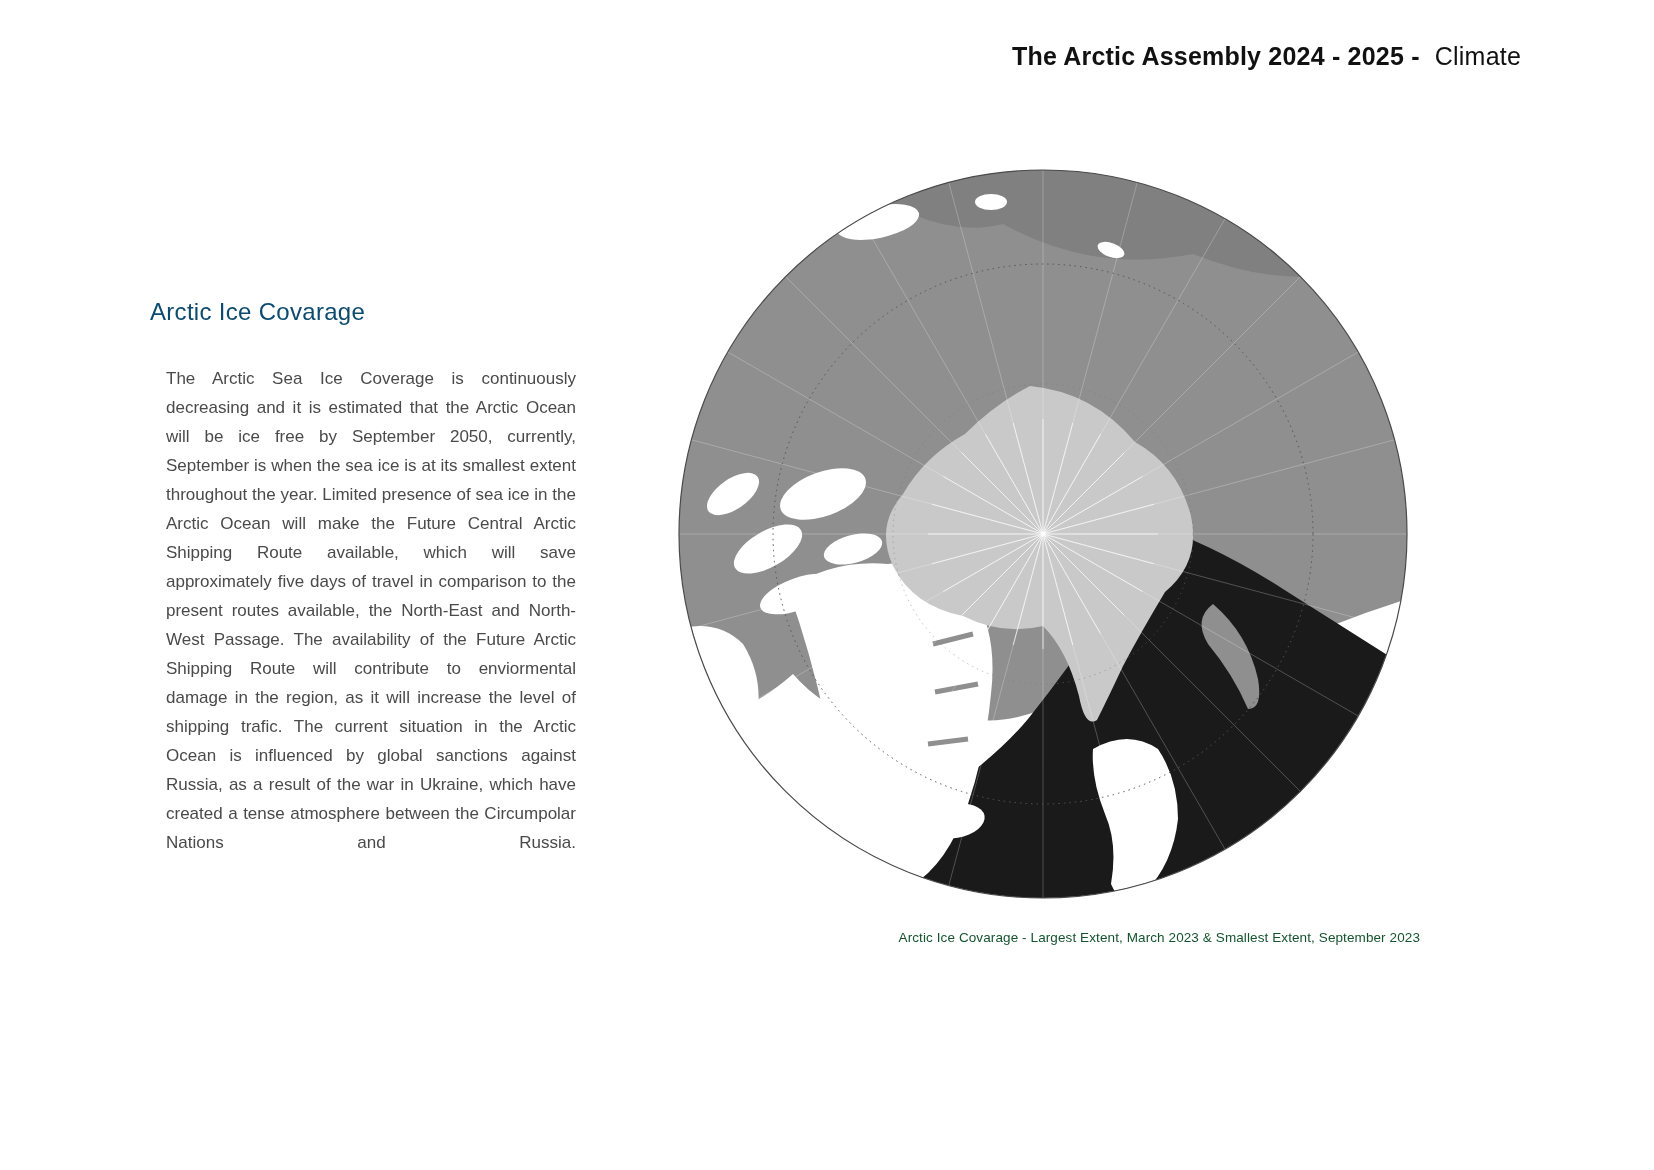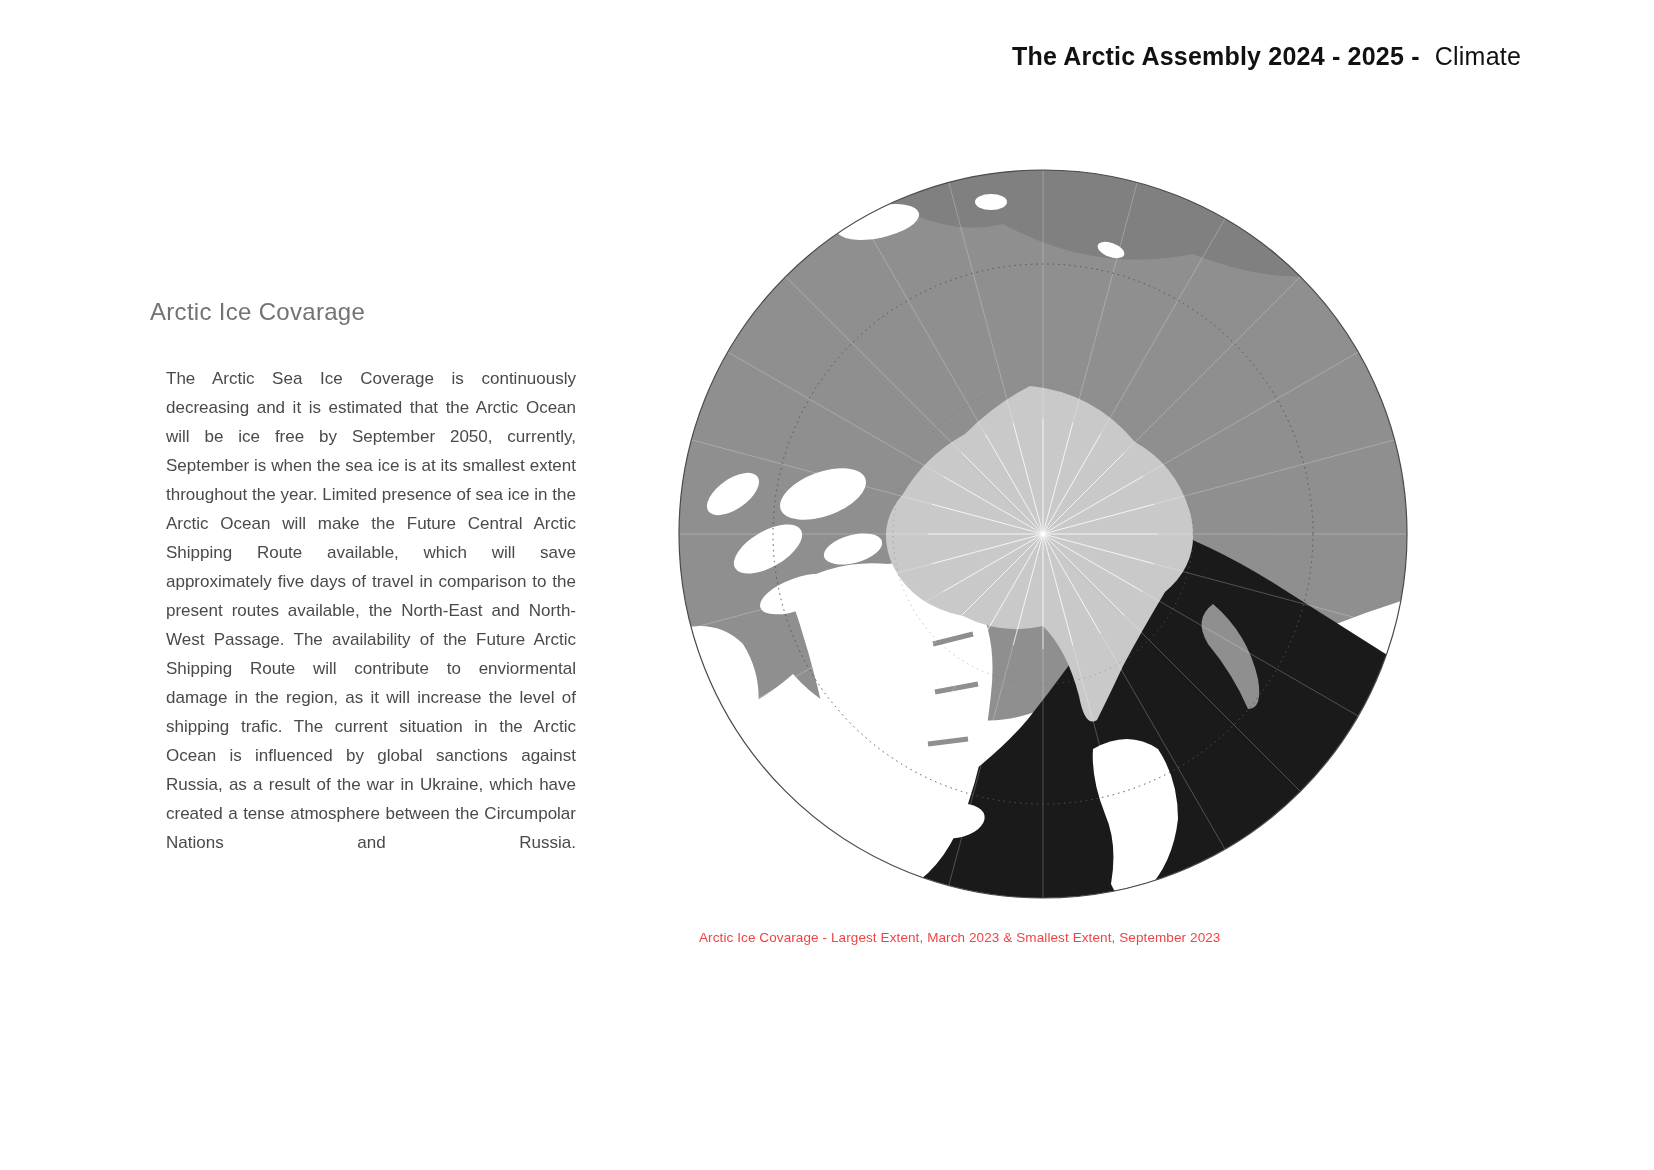--- a/index.html
+++ b/index.html
@@ -25,21 +25,21 @@
 
   .article {
     position: absolute;
     left: 150px;
     top: 298px;
     width: 442px;
   }
   .article-title {
     font-size: 24px;
     font-weight: 400;
-    color: #737373;
+    color: #0c4a6e;
     margin: 0 0 38px 0;
     letter-spacing: 0.3px;
   }
   .article-body {
     font-size: 17px;
     line-height: 29px;
     color: #4a4a4a;
     text-align: justify;
     text-align-last: justify;
     margin: 16px;
@@ -47,26 +47,26 @@
 
   .map-wrap {
     position: absolute;
     left: 673px;
     top: 164px;
     width: 740px;
     height: 740px;
   }
   .map-caption {
     position: absolute;
-    left: 699px;
+    left: 680px;
     top: 930px;
     width: 740px;
-    text-align: left;
+    text-align: right;
     font-size: 13.5px;
-    color: #ef4444;
+    color: #14532d;
     letter-spacing: 0.1px;
   }
 </style>
 </head>
 <body>
 
 <div id="page">
 
   <div class="header">
     <span class="bold">The Arctic Assembly 2024 - 2025 -</span>

